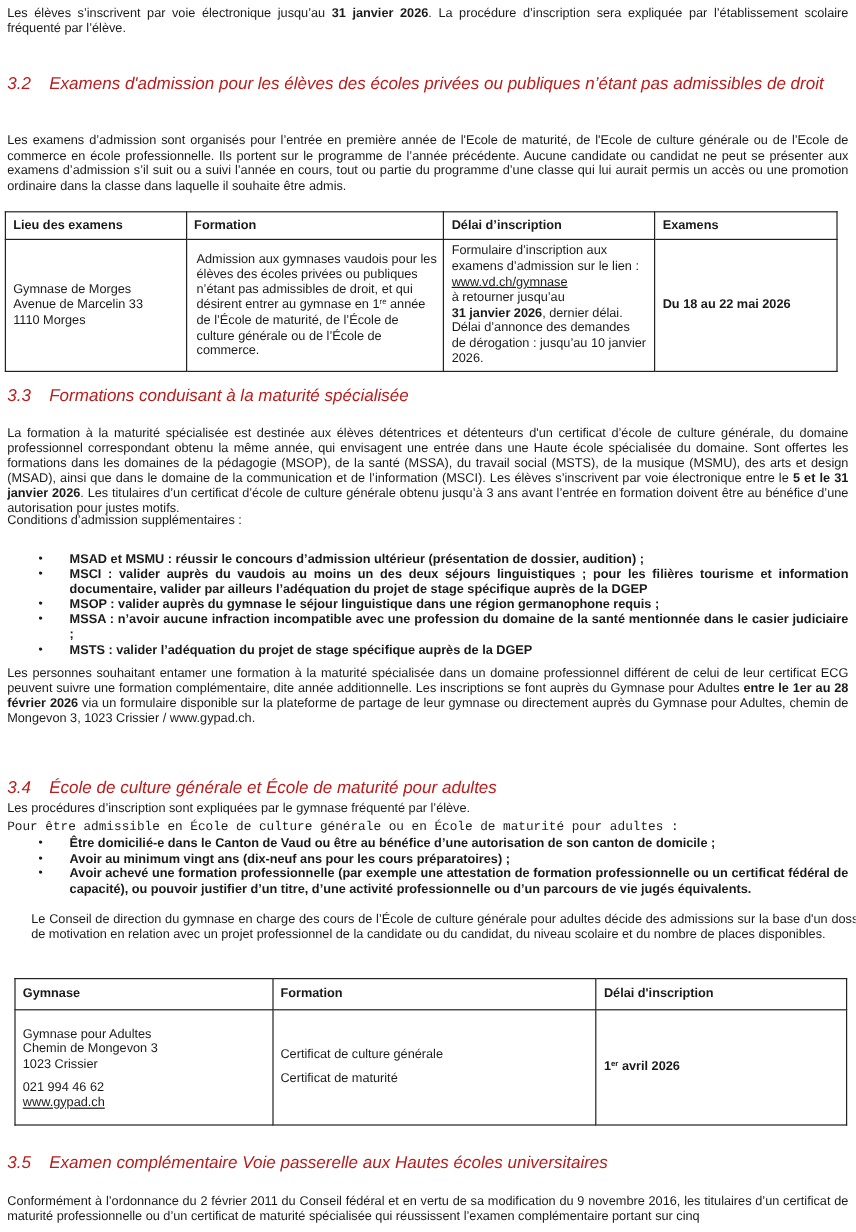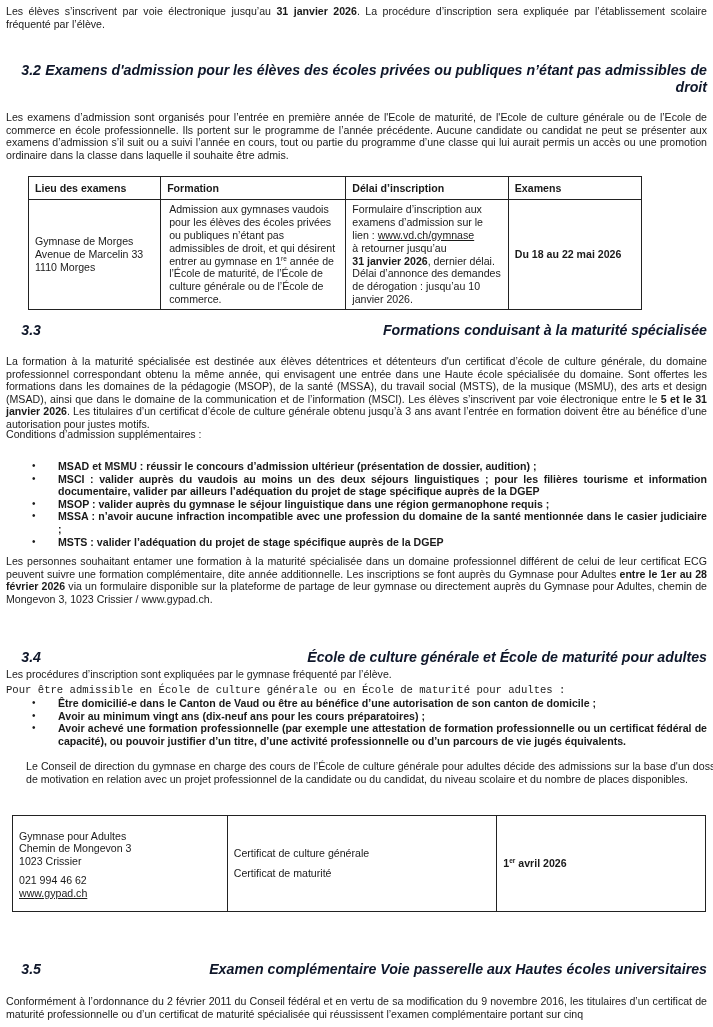--- a/index.html
+++ b/index.html
@@ -26,24 +26,23 @@
     p.body {
       text-align: justify;
       margin: 0;
     }
     b { font-weight: bold; }
     .h2 {
       display: flex;
       font-family: "Liberation Sans", sans-serif;
       font-size: 14.2px;
       line-height: 17px;
-      font-weight: bold;
+      font-weight: normal;
       font-style: italic;
-      color: #0f172a;
-      text-align: right;
+      color: #b91c1c;
     }
     .h2 .num { width: 35px; flex: 0 0 35px; }
     .h2 .title { flex: 1; }
     .bullets { list-style: none; margin: 0; padding: 0; }
     .bullets li {
       display: flex;
       text-align: justify;
     }
     .bullets li .dot {
       flex: 0 0 52px;
@@ -79,21 +78,21 @@
 
   <p class="body abs" style="top:5px;"><span>Les élèves s’inscrivent par voie électronique jusqu’au </span><b>31 janvier 2026</b><span>. La procédure d’inscription sera expliquée par l’établissement scolaire fréquenté par l’élève.</span></p>
 
   <div class="h2 abs" style="top:62px;">
     <span class="num">3.2</span>
     <span class="title">Examens d'admission pour les élèves des écoles privées ou publiques n’étant pas admissibles de droit</span>
   </div>
 
   <p class="body abs" style="top:111px;">Les examens d’admission sont organisés pour l’entrée en première année de l'Ecole de maturité, de l'Ecole de culture générale ou de l’Ecole de commerce en école professionnelle. Ils portent sur le programme de l’année précédente. Aucune candidate ou candidat ne peut se présenter aux examens d’admission s’il suit ou a suivi l’année en cours, tout ou partie du programme d’une classe qui lui aurait permis un accès ou une promotion ordinaire dans la classe dans laquelle il souhaite être admis.</p>
 
-  <table class="doc" style="left:28px; top:176px; width:614px;">
+  <table class="doc" style="left:4px; top:176px; width:694px;">
     <colgroup>
       <col style="width:151px">
         <col style="width:215px">
         <col style="width:176px">
         <col style="width:152px">
     </colgroup>
     <tbody>
         <tr>
       <th>Lieu des examens</th>
       <th>Formation</th>
@@ -178,20 +177,25 @@
 
   <p class="body abs" style="top:760px;margin-left:20px;">Le Conseil de direction du gymnase en charge des cours de l’École de culture générale pour adultes décide des admissions sur la base d'un dossier de motivation en relation avec un projet professionnel de la candidate ou du candidat, du niveau scolaire et du nombre de places disponibles.</p>
 
   <table class="doc" style="left:12px; top:815px; width:694px;">
     <colgroup>
       <col style="width:215px">
         <col style="width:270px">
         <col style="width:209px">
     </colgroup>
     <tbody>
+        <tr>
+      <th style="height:26px;">Gymnase</th>
+      <th>Formation</th>
+      <th>Délai d'inscription</th>
+    </tr>
     <tr style="height:96px;">
       <td style="padding-top:6px;padding-bottom:4px;">
         <div>Gymnase pour Adultes</div>
         <div>Chemin de Mongevon 3</div>
         <div>1023 Crissier</div>
         <div style="height:6px;"></div>
         <div>021 994 46 62</div>
         <a class="u" style="color:#1a1a1a;display:block;">www.gypad.ch</a>
       </td>
       <td>

